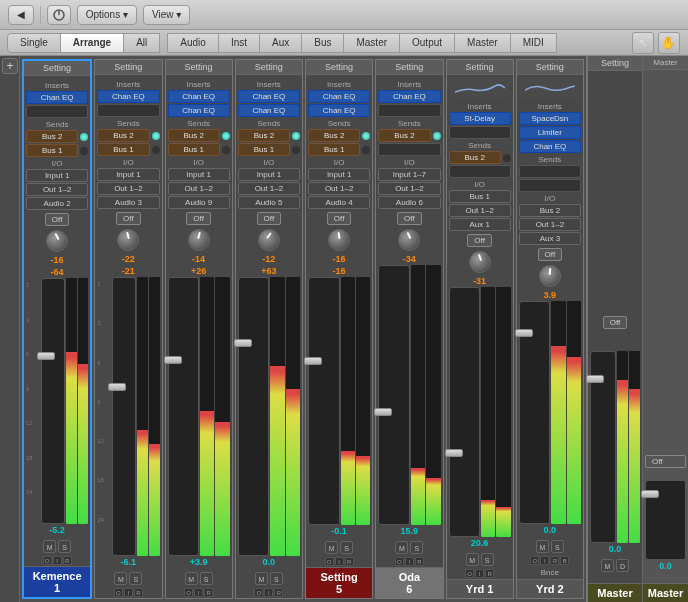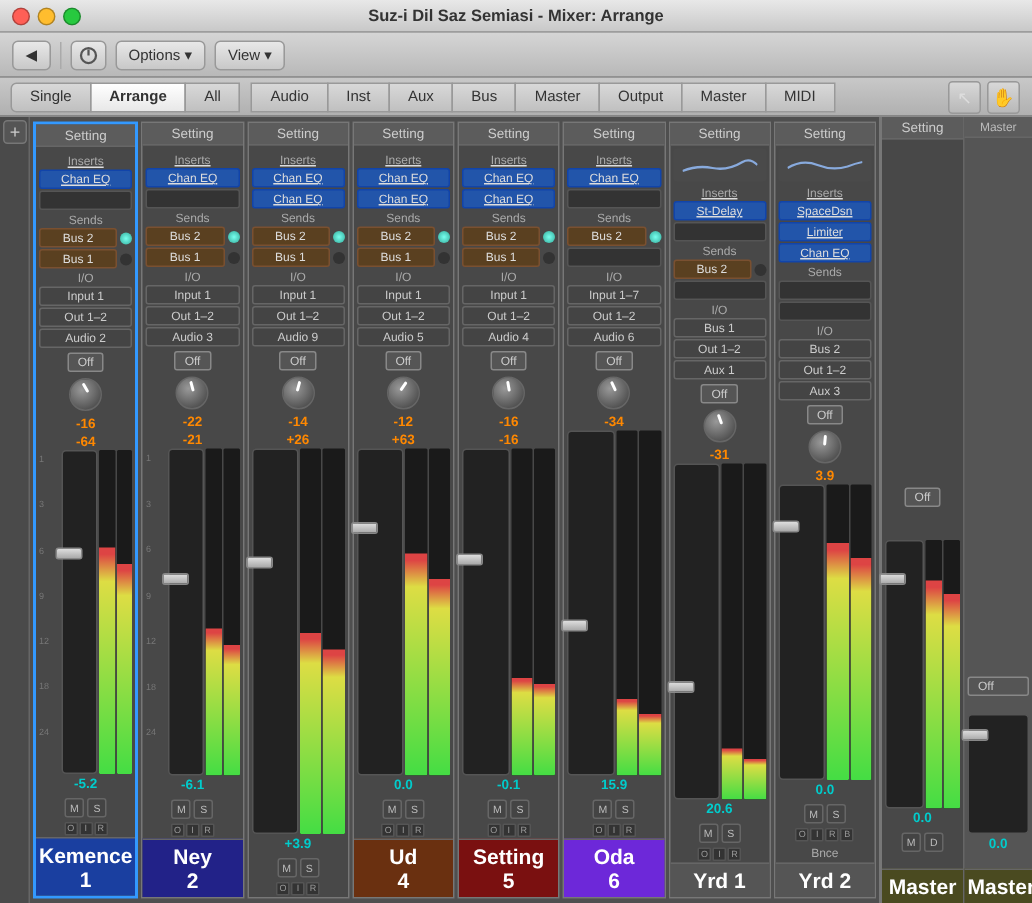--- a/index.html
+++ b/index.html
@@ -38,21 +38,21 @@
     
     .mixer-body { display: flex; flex: 1; overflow: hidden; }
     
     .strips-area { display: flex; flex: 1; padding: 3px 2px; gap: 2px; overflow: hidden; background: #4f4f4f; }
     
     .strip { display: flex; flex-direction: column; border: 1px solid #777; background: #484848; min-width: 58px; flex: 1; }
     .strip.sel { border: 2px solid #3399ff; }
     
     .strip-setting { background: #5c5c5c; text-align: center; font-size: 9px; color: #ccc; padding: 2px 0; border-bottom: 1px solid #666; }
     
-    .strip-inserts { padding: 0 2px; text-decoration: underline; }
+    .strip-inserts { padding: 0 2px; }
     .strip-ins-label { text-align: center; font-size: 8px; color: #aaa; margin: 1px 0; }
     .ins-plug { background: #2255aa; border: 1px solid #1144aa; border-radius: 2px; text-align: center; font-size: 8px; color: #ddd; padding: 1px 2px; margin: 1px 0; cursor: pointer; white-space: nowrap; overflow: hidden; }
     .ins-empty { height: 13px; background: #333; border: 1px solid #555; border-radius: 2px; margin: 1px 0; }
     
     .strip-sends { padding: 0 2px; }
     .strip-sends-label { text-align: center; font-size: 8px; color: #aaa; margin: 1px 0; }
     .send-row { display: flex; align-items: center; margin: 1px 0; gap: 2px; }
     .send-bus-btn { background: #5a4020; border: 1px solid #7a5030; border-radius: 2px; text-align: center; font-size: 8px; color: #ddd; padding: 1px 2px; cursor: pointer; flex: 1; }
     .send-led { width: 8px; height: 8px; background: radial-gradient(circle, #7fe, #3a9); border-radius: 50%; flex-shrink: 0; }
     .send-empty-row { height: 13px; background: #333; border: 1px solid #555; border-radius: 2px; margin: 1px 0; }
@@ -77,47 +77,39 @@
     .meter-bar { flex: 1; background: #1a1a1a; border-radius: 1px; position: relative; overflow: hidden; min-width: 4px; }
     .meter-level { position: absolute; bottom: 0; left: 0; right: 0; }
     .meter-level.green { background: linear-gradient(to top, #4d4, #dd4 85%, #d44 97%); }
     
     .strip-ms { display: flex; justify-content: center; gap: 2px; margin: 2px 0; }
     .ms-b { width: 13px; height: 13px; background: #444; border: 1px solid #666; border-radius: 2px; font-size: 7px; color: #bbb; text-align: center; line-height: 13px; cursor: pointer; }
     
     .strip-oirb { display: flex; justify-content: center; gap: 1px; margin: 1px 0; }
     .oirb-b { width: 9px; height: 9px; background: #333; border: 1px solid #555; border-radius: 1px; font-size: 6px; color: #999; text-align: center; line-height: 9px; cursor: pointer; }
     
-    .strip-label { text-align: center; padding: 3px 2px; font-size: 14px; font-weight: bold; color: #fff; border-top: 1px solid #666; cursor: pointer; }
+    .strip-label { text-align: center; padding: 3px 2px; font-size: 11px; font-weight: bold; color: #fff; border-top: 1px solid #666; cursor: pointer; }
     
     
     .pan-area { display: flex; justify-content: center; align-items: center; height: 26px; }
     .knob { width: 22px; height: 22px; border-radius: 50%; background: radial-gradient(circle at 38% 35%, #999, #3a3a3a); border: 1px solid #666; cursor: pointer; display: flex; align-items: center; justify-content: center; position: relative; }
     .knob-dot { width: 2px; height: 7px; background: #fff; position: absolute; top: 2px; border-radius: 1px; }
     
     .strip-level { text-align: center; font-size: 9px; font-weight: bold; margin: 1px 0; }
     .level-orange { color: #ff8800; }
     .level-cyan { color: #00cccc; }
     
     
     .bottom-bnce { text-align: center; font-size: 8px; color: #aaa; padding: 2px; cursor: pointer; }
   </style>
 </head>
 <body>
 
 <div class="full-mixer">
 
-  <div class="title-bar">
-    <div class="title-bar-buttons">
-      <div class="tb-btn tb-close"></div>
-      <div class="tb-btn tb-min"></div>
-      <div class="tb-btn tb-max"></div>
-    </div>
-    <span class="title-text">Suz-i Dil Saz Semiasi - Mixer: Arrange</span>
-  </div>
 
   <div class="toolbar">
     <div class="toolbar-btn">◀</div>
     <div style="width:1px;height:18px;background:#aaa;"></div>
     <div style="width:24px;height:20px;background:linear-gradient(to bottom,#e8e8e8,#c8c8c8);border:1px solid #999;border-radius:4px;display:flex;align-items:center;justify-content:center;">
       <svg width="14" height="14" viewBox="0 0 14 14">
           <circle cx="7" cy="7" r="5" fill="none" stroke="#555" stroke-width="1.5"></circle>
           <line x1="7" y1="3" x2="7" y2="7" stroke="#555" stroke-width="1.5"></line>
         </svg>
     </div>
@@ -317,24 +309,20 @@
         </div>
         <div class="strip-ms">
           <div class="ms-b">M</div>
           <div class="ms-b">S</div>
         </div>
         <div class="strip-oirb">
           <div class="oirb-b">O</div>
           <div class="oirb-b">I</div>
           <div class="oirb-b">R</div>
         </div>
-        <div class="strip-label" style="background:#222288;">
-          <span>Ney</span><br>
-          <span>2</span>
-        </div>
       </div>
 
       <div class="strip">
         <div class="strip-setting">Setting</div>
         <div style="height:4px;"></div>
         <div class="strip-inserts">
           <div class="strip-ins-label">Inserts</div>
           <div class="ins-plug">Chan EQ</div>
           <div class="ins-plug">Chan EQ</div>
         </div>
@@ -445,24 +433,20 @@
         </div>
         <div class="strip-ms">
           <div class="ms-b">M</div>
           <div class="ms-b">S</div>
         </div>
         <div class="strip-oirb">
           <div class="oirb-b">O</div>
           <div class="oirb-b">I</div>
           <div class="oirb-b">R</div>
         </div>
-        <div class="strip-label" style="background:#6a3010;">
-          <span>Ud</span><br>
-          <span>4</span>
-        </div>
       </div>
 
       <div class="strip">
         <div class="strip-setting">Setting</div>
         <div style="height:4px;"></div>
         <div class="strip-inserts">
           <div class="strip-ins-label">Inserts</div>
           <div class="ins-plug">Chan EQ</div>
           <div class="ins-plug">Chan EQ</div>
         </div>
@@ -573,21 +557,21 @@
         </div>
         <div class="strip-ms">
           <div class="ms-b">M</div>
           <div class="ms-b">S</div>
         </div>
         <div class="strip-oirb">
           <div class="oirb-b">O</div>
           <div class="oirb-b">I</div>
           <div class="oirb-b">R</div>
         </div>
-        <div class="strip-label" style="background:#6d28d9;">
+        <div class="strip-label" style="background:#737373;">
           <span>Oda</span><br>
           <span>6</span>
         </div>
       </div>
 
       <div class="strip">
         <div class="strip-setting">Setting</div>
 
         <div style="background:#4a4a4a;height:22px;margin:2px;border-radius:2px;display:flex;align-items:center;justify-content:center;">
           <svg width="50" height="16" viewBox="0 0 50 16">

